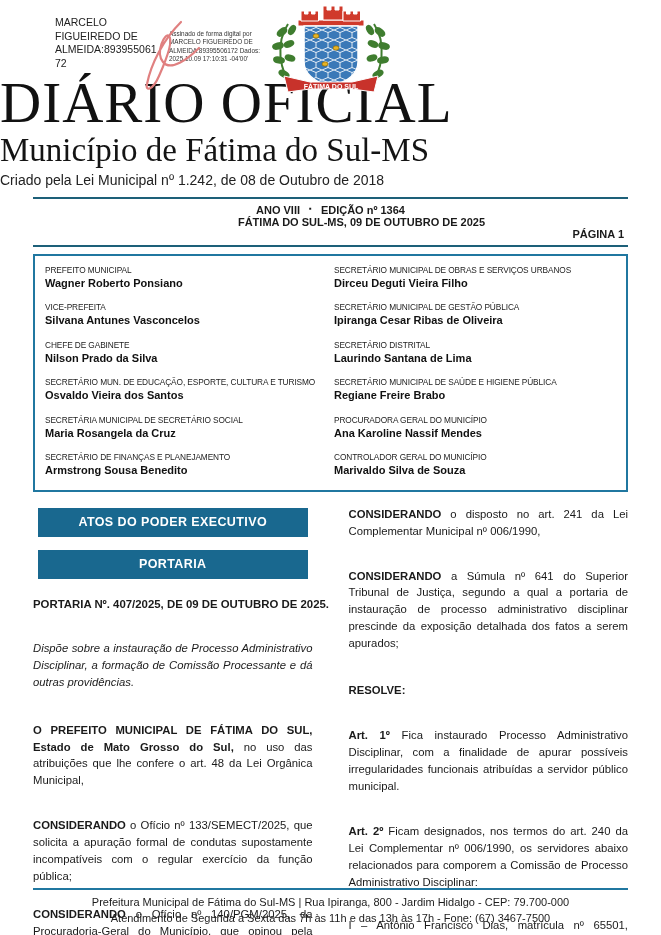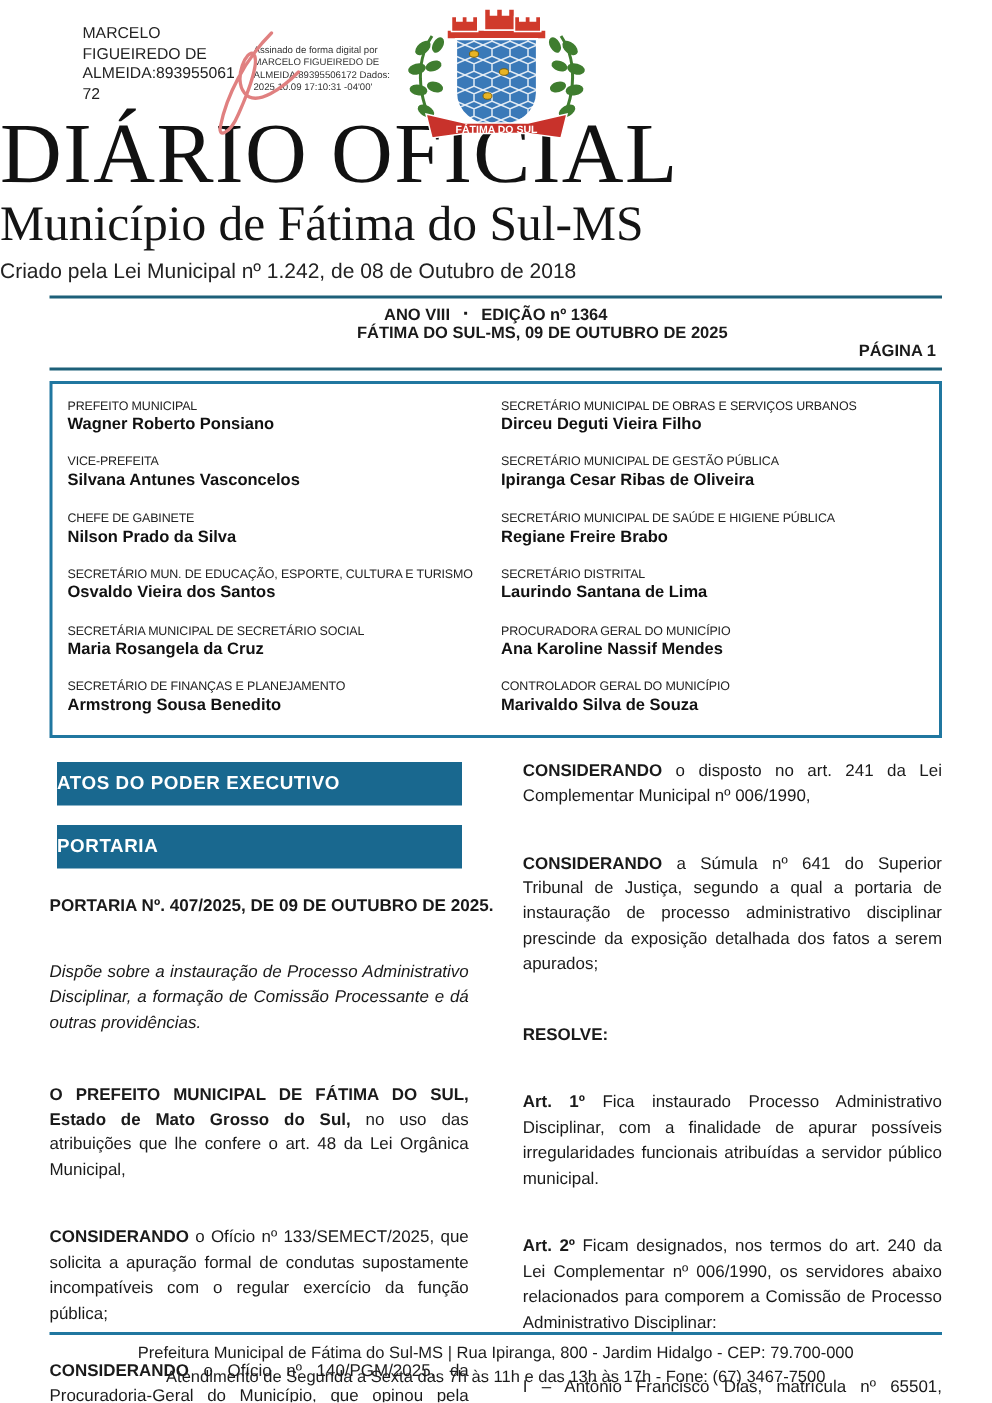--- a/index.html
+++ b/index.html
@@ -60,21 +60,21 @@
   .off-col{flex:1;min-width:0;}
   .off-entry{margin-bottom:13.5px;}
   .off-title{font-size:8.3px;letter-spacing:-0.1px;white-space:nowrap;color:#222;}
   .off-name{font-size:11px;font-weight:bold;margin-top:2px;color:#111;}
   
   .content{margin:14px 33px 0;display:flex;gap:36px;}
   .col{flex:1;min-width:0;font-size:11.3px;line-height:1.5;text-align:justify;}
   .banner{
     background:var(--banner);color:#fff;
     font-weight:bold;font-size:12.5px;letter-spacing:0.4px;
-    height:29px;line-height:29px;
+    text-align:center;height:29px;line-height:29px;
     margin:2px 5px 13px;
   }
   .banner.second{margin-top:0;margin-bottom:0;}
   .portaria-title{font-weight:bold;font-size:11.4px;margin-top:17px;text-align:left;white-space:nowrap;}
   .ementa{font-style:italic;margin-top:27px;}
   .preamble{margin-top:31px;}
   .par{margin-top:28px;}
   .par-tight{margin-top:21px;}
   b.lead{font-weight:bold;}
   .resolve{font-weight:bold;margin-top:30px;text-align:left;}
@@ -195,26 +195,26 @@
     <div class="off-col">
       <div class="off-entry">
         <div class="off-title">SECRETÁRIO MUNICIPAL DE OBRAS E SERVIÇOS URBANOS</div>
         <div class="off-name">Dirceu Deguti Vieira Filho</div>
       </div>
       <div class="off-entry">
         <div class="off-title">SECRETÁRIO MUNICIPAL DE GESTÃO PÚBLICA</div>
         <div class="off-name">Ipiranga Cesar Ribas de Oliveira</div>
       </div>
       <div class="off-entry">
+        <div class="off-title">SECRETÁRIO DISTRITAL</div>
+        <div class="off-name">Laurindo Santana de Lima</div>
+      </div>
+      <div class="off-entry">
         <div class="off-title">SECRETÁRIO MUNICIPAL DE SAÚDE E HIGIENE PÚBLICA</div>
         <div class="off-name">Regiane Freire Brabo</div>
-      </div>
-      <div class="off-entry">
-        <div class="off-title">SECRETÁRIO DISTRITAL</div>
-        <div class="off-name">Laurindo Santana de Lima</div>
       </div>
       <div class="off-entry">
         <div class="off-title">PROCURADORA GERAL DO MUNICÍPIO</div>
         <div class="off-name">Ana Karoline Nassif Mendes</div>
       </div>
       <div class="off-entry">
         <div class="off-title">CONTROLADOR GERAL DO MUNICÍPIO</div>
         <div class="off-name">Marivaldo Silva de Souza</div>
       </div>
     </div>

